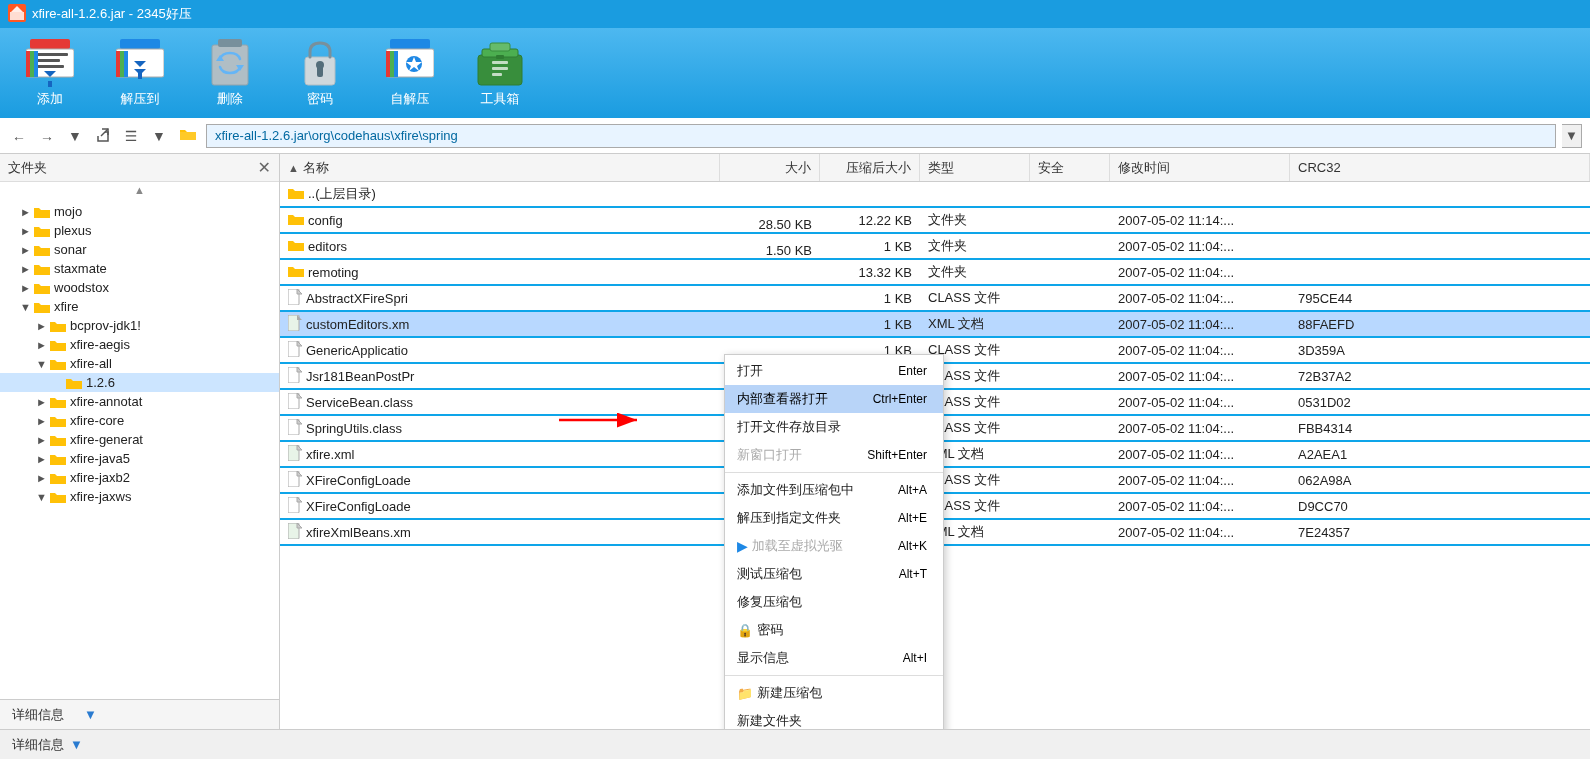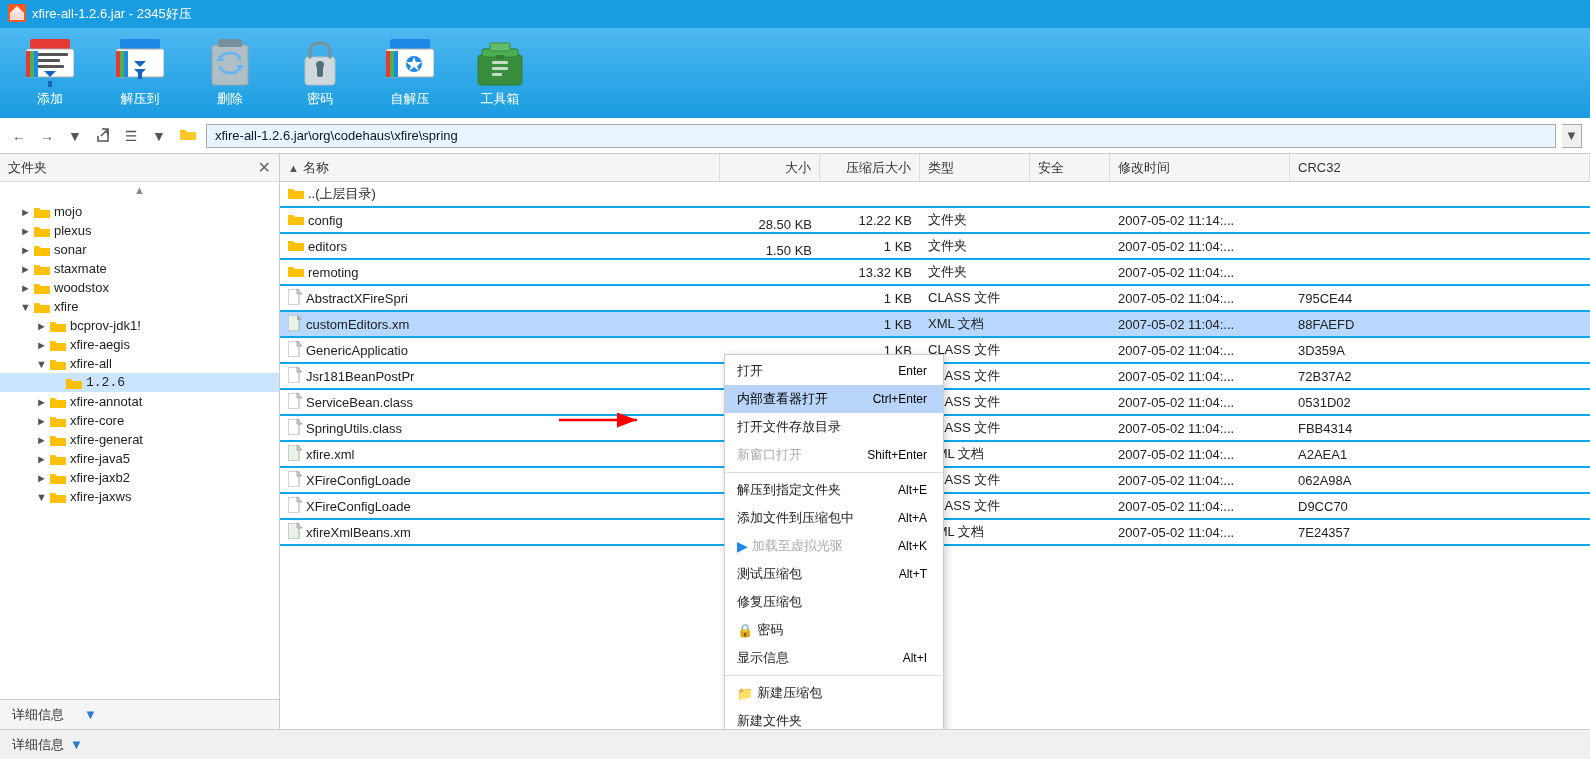--- a/index.html
+++ b/index.html
@@ -61,21 +61,21 @@
     }
     .address-path {
       flex: 1;
       height: 24px;
       border: 1px solid #aaa;
       background: #e8f4ff;
       display: flex;
       align-items: center;
       padding: 0 8px;
       font-size: 13px;
-      color: #0f172a;
+      color: #0369a1;
     }
     .address-dropdown { width: 20px; height: 24px; border: 1px solid #aaa; border-left: none; background: #f0f0f0; display: flex; align-items: center; justify-content: center; cursor: pointer; color: #555; }
 
     
     .main-area {
       display: flex;
       height: calc(759px - 28px - 90px - 36px - 30px);
       overflow: hidden;
     }
 
@@ -107,21 +107,21 @@
       padding: 2px 8px;
       cursor: pointer;
       white-space: nowrap;
     }
     .tree-item.selected { background: #cce5ff; }
     .tree-arrow { width: 14px; font-size: 11px; color: #555; display: inline-flex; align-items: center; }
     .tree-folder-icon { width: 16px; height: 14px; margin-right: 4px; display: inline-flex; align-items: center; }
     .tree-label { font-size: 13px; color: #222; }
     .tree-indent-1 { padding-left: 20px; }
     .tree-indent-2 { padding-left: 36px; }
-    .tree-indent-3 { padding-left: 52px; font-family: Liberation Mono, monospace; }
+    .tree-indent-3 { padding-left: 52px; }
 
     
     .content-pane {
       flex: 1;
       background: white;
       display: flex;
       flex-direction: column;
       overflow: hidden;
       position: relative;
     }
@@ -845,27 +845,27 @@
         <span class="ctx-shortcut"></span>
       </div>
 
       <div class="ctx-item disabled">
         <span>新窗口打开</span>
         <span class="ctx-shortcut">Shift+Enter</span>
       </div>
       <hr class="ctx-separator">
 
       <div class="ctx-item">
+        <span>添加文件到压缩包中</span>
+        <span class="ctx-shortcut">Alt+A</span>
+      </div>
+
+      <div class="ctx-item">
         <span>解压到指定文件夹</span>
         <span class="ctx-shortcut">Alt+E</span>
-      </div>
-
-      <div class="ctx-item">
-        <span>添加文件到压缩包中</span>
-        <span class="ctx-shortcut">Alt+A</span>
       </div>
 
       <div class="ctx-item disabled" style="color:#aaa;">
         <span style="display:flex;align-items:center;gap:4px;">
           <span style="color:#1e88e5; font-size:14px;">▶</span>
           <span>加载至虚拟光驱</span>
         </span>
         <span class="ctx-shortcut">Alt+K</span>
       </div>
 

